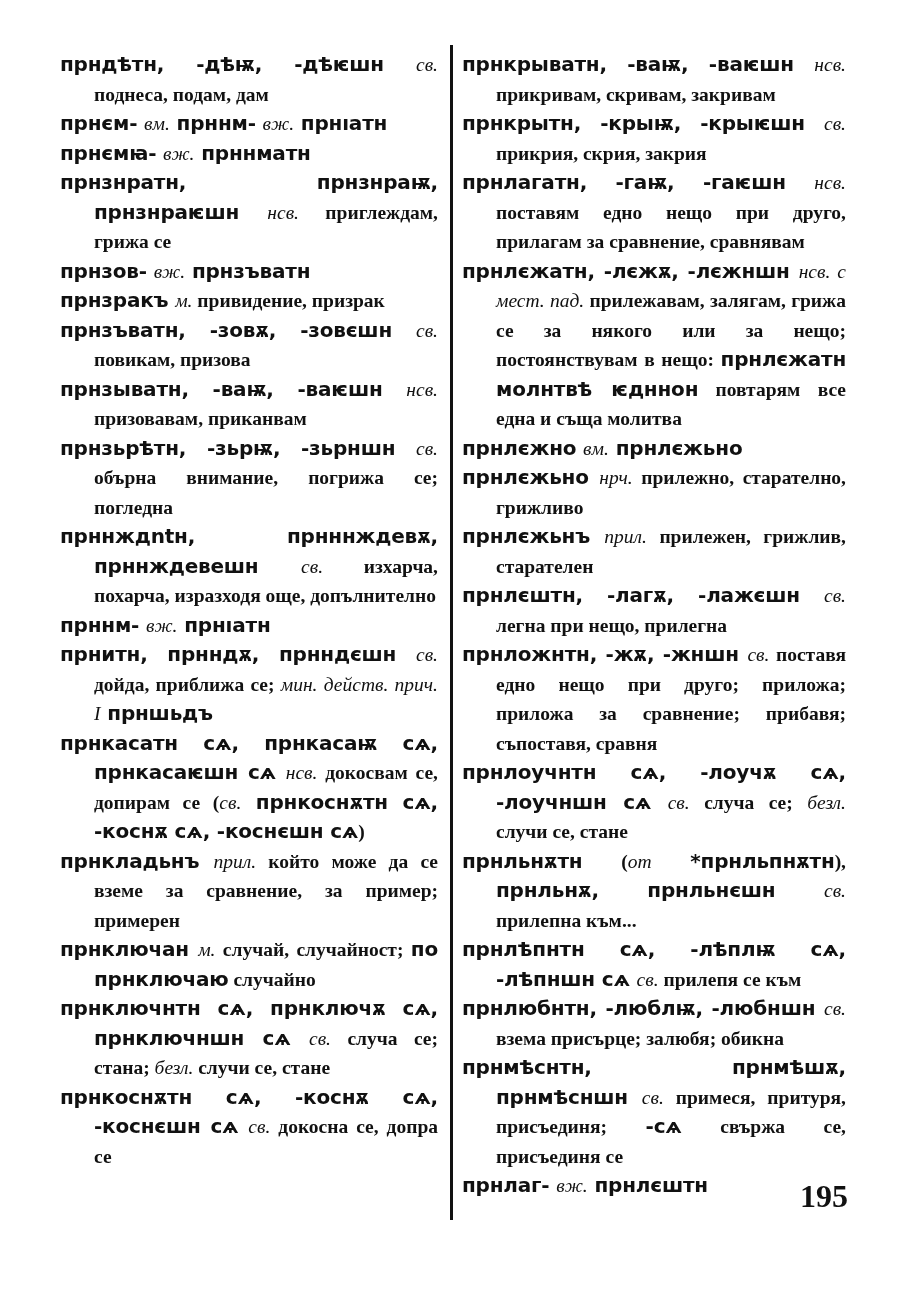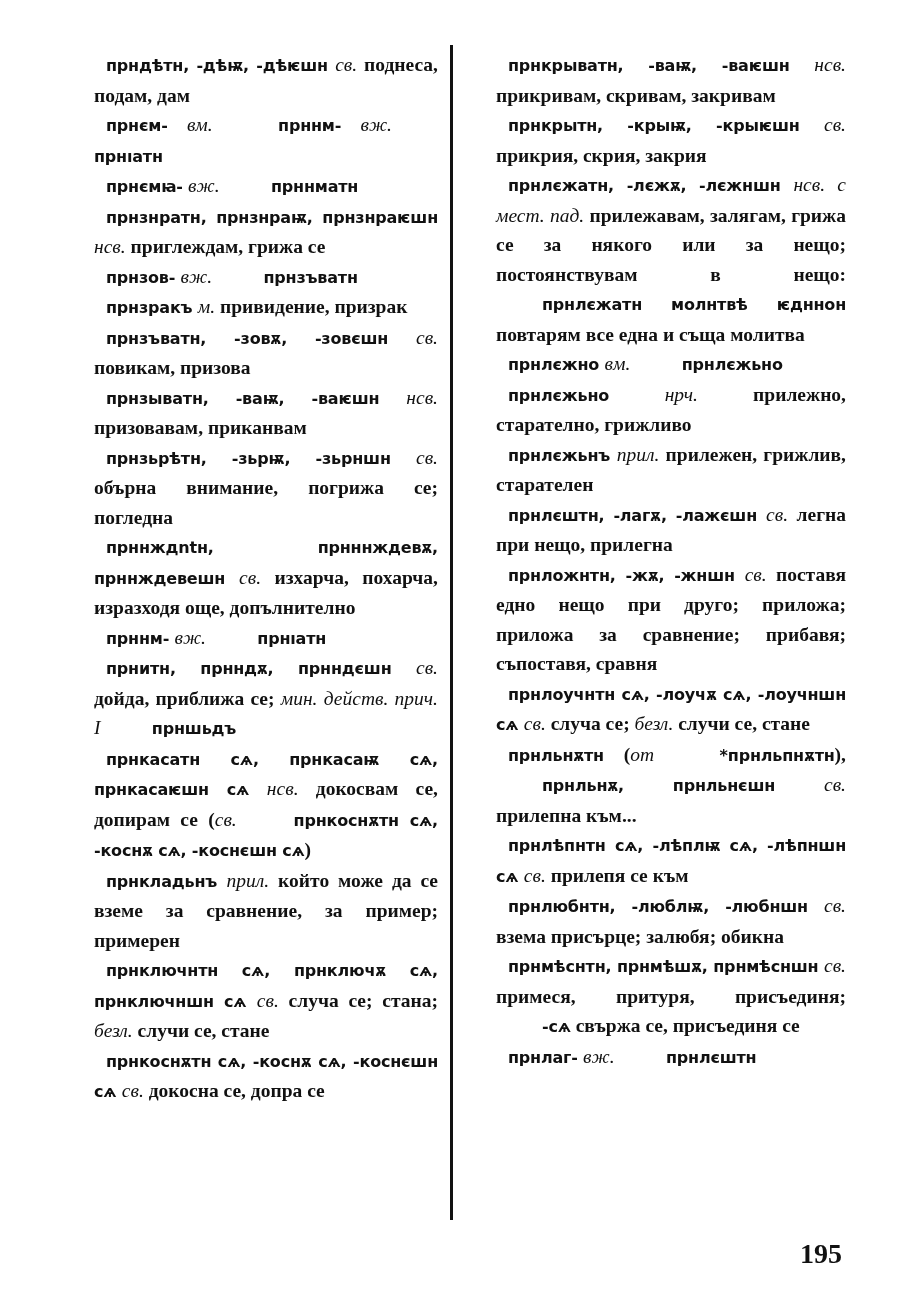--- a/index.html
+++ b/index.html
@@ -18,27 +18,27 @@
   .divider {
     position: absolute; left: 450px; top: 45px; width: 2.5px; height: 1175px;
     background: #111;
   }
   .entry {
     padding-left: 34px; text-indent: -34px; text-align: justify;
     margin: 0;
   }
   .hw {
     font-family: "DejaVu Sans", "Liberation Sans", sans-serif;
-    font-weight: bold; font-size: 16px; letter-spacing: -0.2px; margin-left: 46px;
+    font-weight: bold; font-size: 20px; letter-spacing: -0.2px;
   }
   .gram { font-style: italic; font-weight: normal; font-family: "Liberation Serif", serif; }
   .def { font-weight: bold; font-family: "Liberation Serif", "DejaVu Serif", serif; }
   .page-number {
-    position: absolute; left: 800px; top: 1238px; font-weight: bold;
-    font-size: 28px; font-family: "Liberation Serif", serif; text-align: right;
+    position: absolute; left: 800px; top: 1178px; font-weight: bold;
+    font-size: 32px; font-family: "Liberation Serif", serif; text-align: right;
   }
 </style>
 </head>
 <body>
 
 <div class="page">
   <div class="col left" id="col-left">
       <p class="entry"><span class="hw">прндѣтн, -дѣѭ, -дѣѥшн </span><span class="gram">св.</span><span class="def"> поднеса, подам, дам</span></p>
       <p class="entry"><span class="hw">прнєм- </span><span class="gram">вм.</span><span class="hw"> прннм- </span><span class="gram">вж.</span><span class="hw"> прнıатн</span></p>
       <p class="entry"><span class="hw">прнємꙗ- </span><span class="gram">вж.</span><span class="hw"> прннматн</span></p>
@@ -46,27 +46,29 @@
       <p class="entry"><span class="hw">прнзов- </span><span class="gram">вж.</span><span class="hw"> прнзъватн</span></p>
       <p class="entry"><span class="hw">прнзракъ </span><span class="gram">м.</span><span class="def"> привидение, призрак</span></p>
       <p class="entry"><span class="hw">прнзъватн, -зовѫ, -зовєшн </span><span class="gram">св.</span><span class="def"> повикам, призова</span></p>
       <p class="entry"><span class="hw">прнзыватн, -ваѭ, -ваѥшн </span><span class="gram">нсв.</span><span class="def"> призовавам, приканвам</span></p>
       <p class="entry"><span class="hw">прнзьрѣтн, -зьрѭ, -зьрншн </span><span class="gram">св.</span><span class="def"> обърна внимание, погрижа се; погледна</span></p>
       <p class="entry"><span class="hw">прннждntн, прнннждевѫ, прннждевешн </span><span class="gram">св.</span><span class="def"> изхарча, похарча, изразходя още, допълнително</span></p>
       <p class="entry"><span class="hw">прннм- </span><span class="gram">вж.</span><span class="hw"> прнıатн</span></p>
       <p class="entry"><span class="hw">прнитн, прнндѫ, прнндєшн </span><span class="gram">св.</span><span class="def"> дойда, приближа се; </span><span class="gram">мин. действ. прич. I</span><span class="hw"> прншьдъ</span></p>
       <p class="entry"><span class="hw">прнкасатн сѧ, прнкасаѭ сѧ, прнкасаѥшн сѧ </span><span class="gram">нсв.</span><span class="def"> докосвам се, допирам се (</span><span class="gram">св.</span><span class="hw"> прнкоснѫтн сѧ, -коснѫ сѧ, -коснєшн сѧ</span><span class="def">)</span></p>
       <p class="entry"><span class="hw">прнкладьнъ </span><span class="gram">прил.</span><span class="def"> който може да се вземе за сравнение, за пример; примерен</span></p>
+      <p class="entry"><span class="hw">прнключан </span><span class="gram">м.</span><span class="def"> случай, случайност; </span><span class="hw">по прнключаю</span><span class="def"> случайно</span></p>
       <p class="entry"><span class="hw">прнключнтн сѧ, прнключѫ сѧ, прнключншн сѧ </span><span class="gram">св.</span><span class="def"> случа се; стана; </span><span class="gram">безл.</span><span class="def"> случи се, стане</span></p>
       <p class="entry"><span class="hw">прнкоснѫтн сѧ, -коснѫ сѧ, -коснєшн сѧ </span><span class="gram">св.</span><span class="def"> докосна се, допра се</span></p>
     </div>
   <div class="divider"></div>
   <div class="col right" id="col-right">
       <p class="entry"><span class="hw">прнкрыватн, -ваѭ, -ваѥшн </span><span class="gram">нсв.</span><span class="def"> прикривам, скривам, закривам</span></p>
       <p class="entry"><span class="hw">прнкрытн, -крыѭ, -крыѥшн </span><span class="gram">св.</span><span class="def"> прикрия, скрия, закрия</span></p>
+      <p class="entry"><span class="hw">прнлагатн, -гаѭ, -гаѥшн </span><span class="gram">нсв.</span><span class="def"> поставям едно нещо при друго, прилагам за сравнение, сравнявам</span></p>
       <p class="entry"><span class="hw">прнлєжатн, -лєжѫ, -лєжншн </span><span class="gram">нсв. с мест. пад.</span><span class="def"> прилежавам, залягам, грижа се за някого или за нещо; постоянствувам в нещо: </span><span class="hw">прнлєжатн молнтвѣ ѥдннон</span><span class="def"> повтарям все една и съща молитва</span></p>
       <p class="entry"><span class="hw">прнлєжно </span><span class="gram">вм.</span><span class="hw"> прнлєжьно</span></p>
       <p class="entry"><span class="hw">прнлєжьно </span><span class="gram">нрч.</span><span class="def"> прилежно, старателно, грижливо</span></p>
       <p class="entry"><span class="hw">прнлєжьнъ </span><span class="gram">прил.</span><span class="def"> прилежен, грижлив, старателен</span></p>
       <p class="entry"><span class="hw">прнлєштн, -лагѫ, -лажєшн </span><span class="gram">св.</span><span class="def"> легна при нещо, прилегна</span></p>
       <p class="entry"><span class="hw">прнложнтн, -жѫ, -жншн </span><span class="gram">св.</span><span class="def"> поставя едно нещо при друго; приложа; приложа за сравнение; прибавя; съпоставя, сравня</span></p>
       <p class="entry"><span class="hw">прнлоучнтн сѧ, -лоучѫ сѧ, -лоучншн сѧ </span><span class="gram">св.</span><span class="def"> случа се; </span><span class="gram">безл.</span><span class="def"> случи се, стане</span></p>
       <p class="entry"><span class="hw">прнльнѫтн </span><span class="def">(</span><span class="gram">от</span><span class="hw"> *прнльпнѫтн</span><span class="def">), </span><span class="hw">прнльнѫ, прнльнєшн </span><span class="gram">св.</span><span class="def"> прилепна към...</span></p>
       <p class="entry"><span class="hw">прнлѣпнтн сѧ, -лѣплѭ сѧ, -лѣпншн сѧ </span><span class="gram">св.</span><span class="def"> прилепя се към</span></p>
       <p class="entry"><span class="hw">прнлюбнтн, -люблѭ, -любншн </span><span class="gram">св.</span><span class="def"> взема присърце; залюбя; обикна</span></p>

